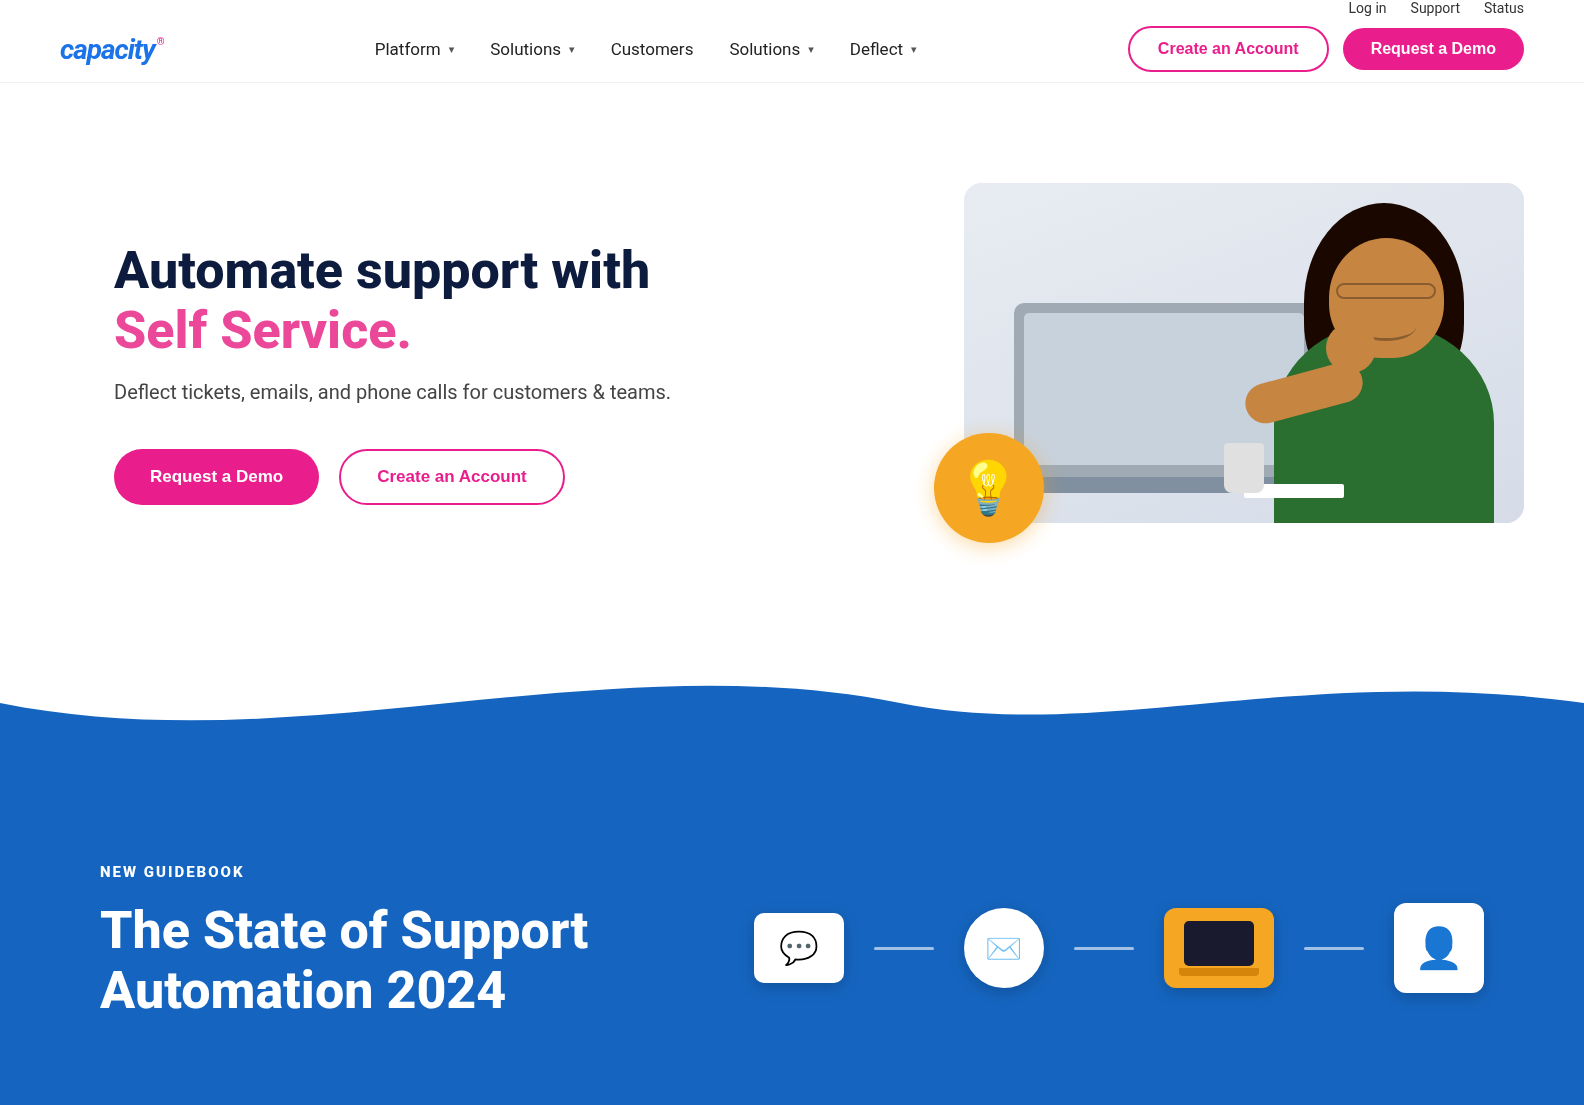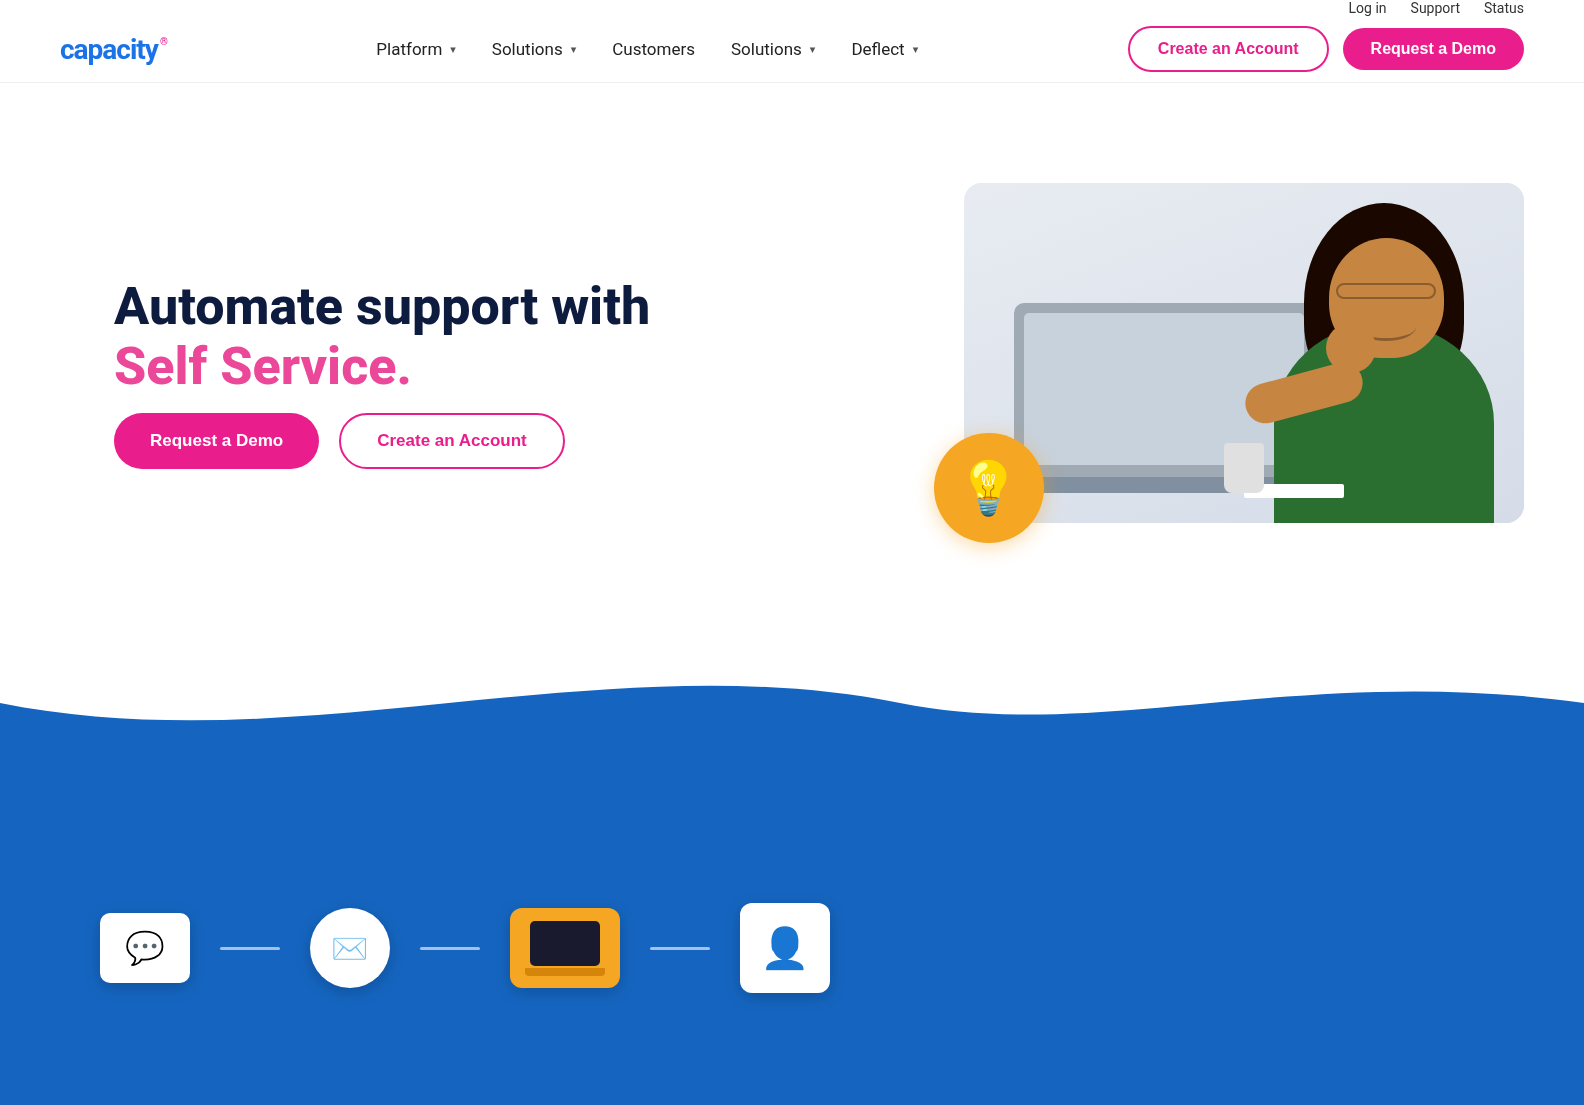--- a/index.html
+++ b/index.html
@@ -31,21 +31,21 @@
     }
     .nav-logo {
       font-size: 28px;
       font-weight: 700;
       color: #1a73e8;
       letter-spacing: -1px;
       display: flex;
       align-items: center;
       gap: 2px;
     }
-    .nav-logo span.cap { color: #1a73e8; }
+    .nav-logo span.cap { color: #1a73e8; font-style: italic; }
     .nav-logo span.dot { color: #e91e8c; font-size: 10px; position: relative; top: -8px; }
 
     .nav-links {
       display: flex;
       align-items: center;
       gap: 36px;
       list-style: none;
     }
     .nav-links li a {
       font-size: 17px;
@@ -260,20 +260,21 @@
     <button class="btn-filled">Request a Demo</button>
   </div>
 </nav>
 
 <section class="hero">
   <div class="hero-left">
     <h1 class="hero-title">
       <span>Automate support with</span><br>
       <span class="highlight">Self Service.</span>
     </h1>
+    <p class="hero-subtitle">Deflect tickets, emails, and phone calls for customers &amp; teams.</p>
     <div class="hero-buttons">
       <button class="hero-btn-filled">Request a Demo</button>
       <button class="hero-btn-outline">Create an Account</button>
     </div>
   </div>
 
   <div class="hero-right">
     <div class="hero-image-bg">
 
       <div style="position:absolute;top:0;left:0;right:0;bottom:0;background:linear-gradient(160deg,#e8ecf2 0%,#d5dce8 100%);">
@@ -309,20 +310,27 @@
   </div>
 </section>
 
 <div style="position:relative;background:#fff;">
   <svg viewBox="0 0 1584 120" xmlns="http://www.w3.org/2000/svg" preserveAspectRatio="none" style="display:block;width:1584px;height:120px;">
     <path d="M0,60 C300,120 600,0 900,60 C1100,100 1300,20 1584,60 L1584,120 L0,120 Z" fill="#1565c0"></path>
   </svg>
 </div>
 
 <section class="blue-section">
+  <div class="blue-left">
+    <p class="guidebook-label">NEW GUIDEBOOK</p>
+    <h2 class="blue-title">
+      <span>The State of Support</span><br>
+      <span>Automation 2024</span>
+    </h2>
+  </div>
 
   <div class="blue-right">
 
     <div style="display:flex;flex-direction:column;align-items:center;gap:8px;">
       <div style="width:90px;height:70px;background:#fff;border-radius:10px;display:flex;align-items:center;justify-content:center;box-shadow:0 4px 16px rgba(0,0,0,0.2);">
         <span style="font-size:32px;">💬</span>
       </div>
     </div>
 
     <div style="width:60px;height:3px;background:rgba(255,255,255,0.6);border-radius:2px;"></div>

